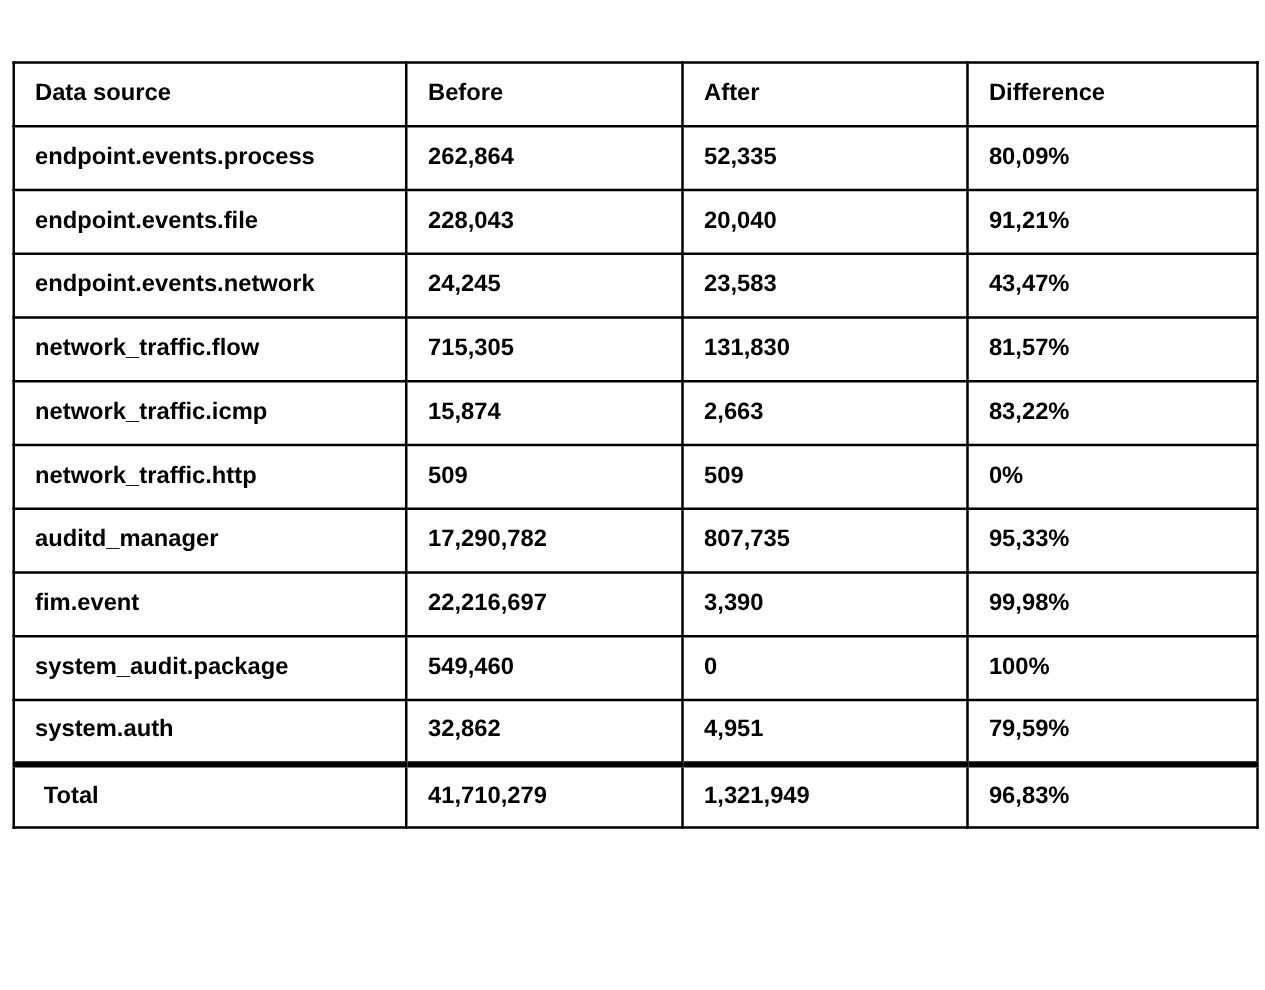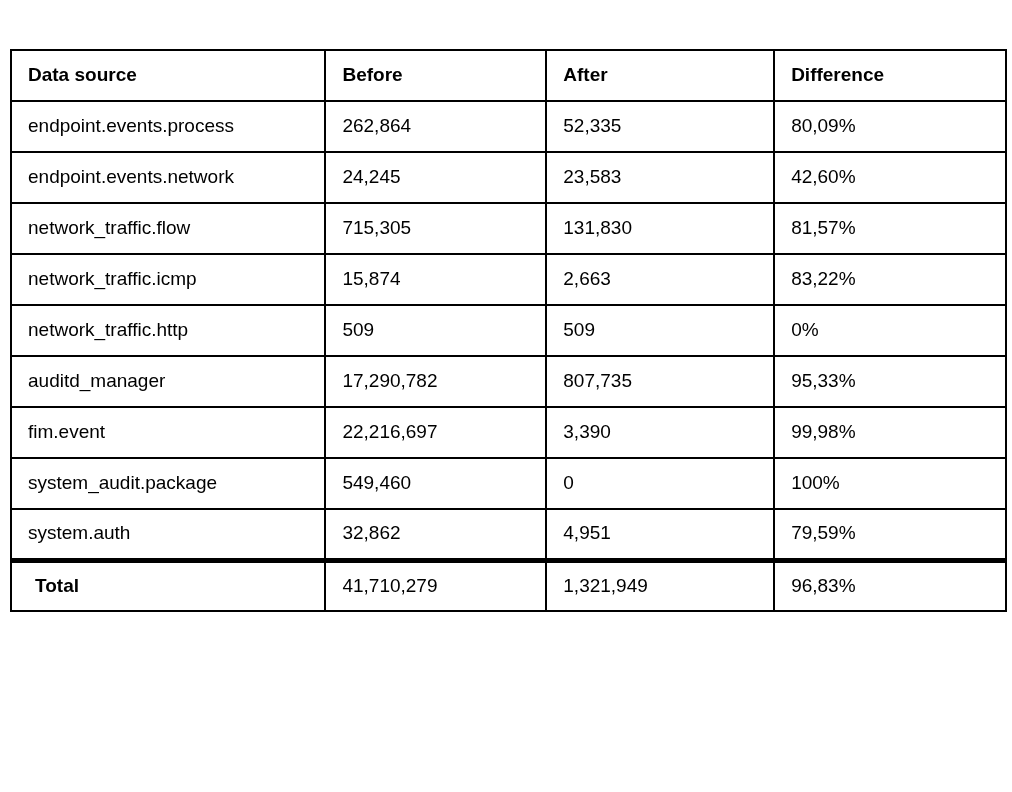--- a/index.html
+++ b/index.html
@@ -39,21 +39,21 @@
     line-height: 1.2;
     white-space: nowrap;
     overflow: hidden;
     background: #ffffff;
     color: #000000;
   }
   table.data-table th {
     font-weight: bold;
   }
   table.data-table td {
-    font-weight: normal;
+    font-weight: bold;
   }
   col.c-source     { width: 31.6%; }
   col.c-before     { width: 22.2%; }
   col.c-after      { width: 22.9%; }
   col.c-difference { width: 23.3%; }
   tfoot td {
     border-top: 5px solid #000000 !important;
   }
   tfoot td.total-label {
     font-weight: bold;
@@ -81,24 +81,30 @@
     </thead>
     <tbody id="table-body">
 
     <tr>
           <td>endpoint.events.process</td>
           <td>262,864</td>
           <td>52,335</td>
           <td>80,09%</td>
         </tr>
         <tr>
+          <td>endpoint.events.file</td>
+          <td>228,043</td>
+          <td>20,040</td>
+          <td>91,21%</td>
+        </tr>
+        <tr>
           <td>endpoint.events.network</td>
           <td>24,245</td>
           <td>23,583</td>
-          <td>42,60%</td>
+          <td>43,47%</td>
         </tr>
         <tr>
           <td>network_traffic.flow</td>
           <td>715,305</td>
           <td>131,830</td>
           <td>81,57%</td>
         </tr>
         <tr>
           <td>network_traffic.icmp</td>
           <td>15,874</td>

